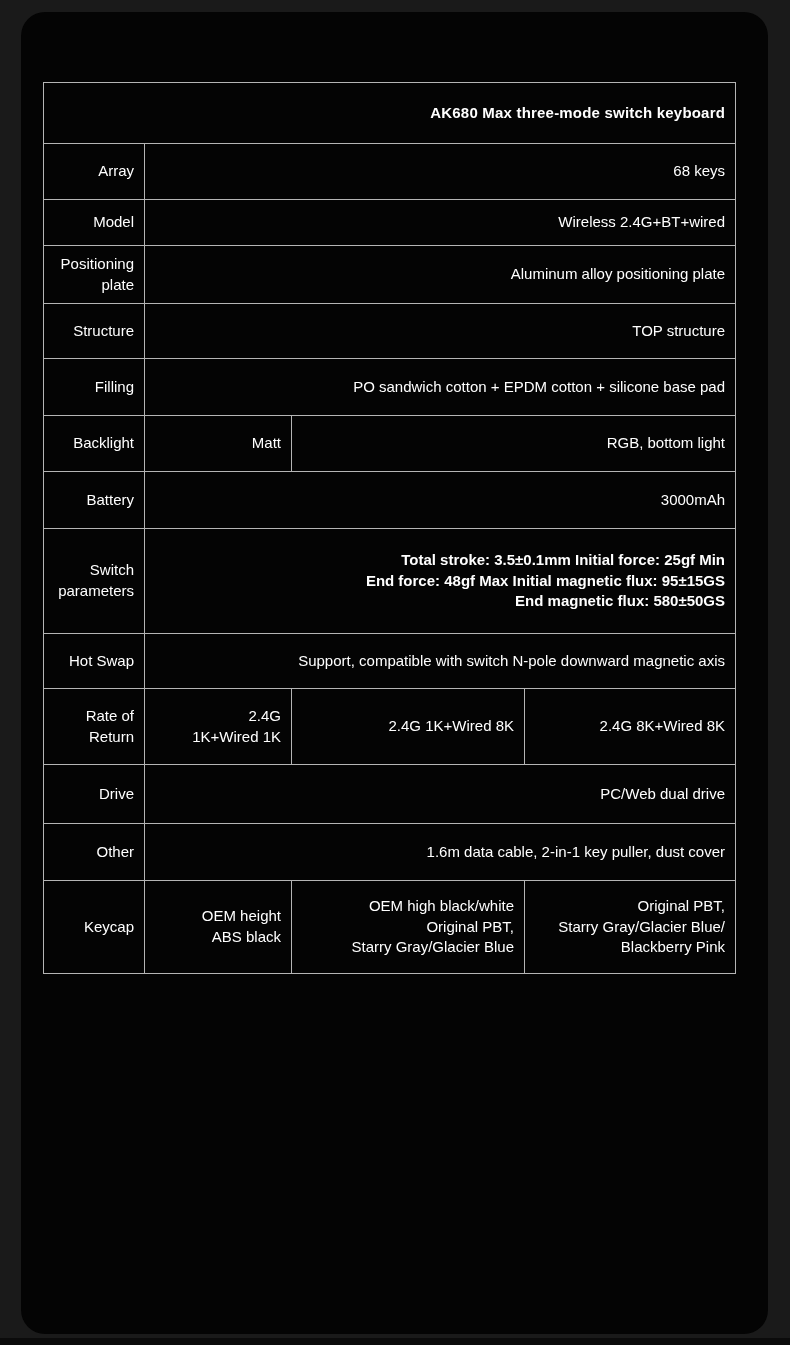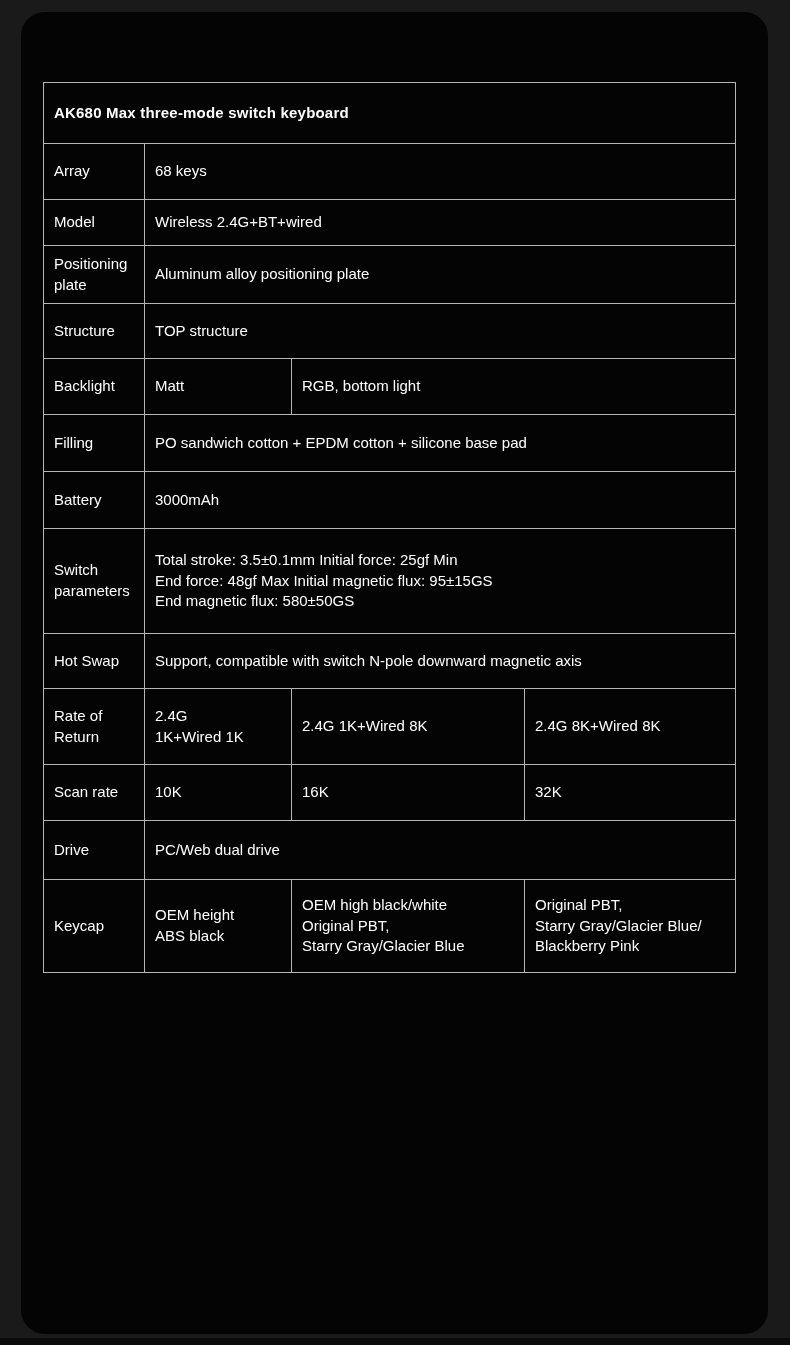--- a/index.html
+++ b/index.html
@@ -37,35 +37,36 @@
     top: 70px;
     width: 692px;
     border-collapse: collapse;
     table-layout: fixed;
   }
   table.spec-table td {
     border: 1px solid #b5b5b5;
     color: #ffffff;
     font-size: 15px;
     line-height: 1.38;
-    text-align: left;
+    text-align: right;
     vertical-align: middle;
     padding: 4px 10px;
     white-space: pre-line;
     background: transparent;
   }
   td.title-cell {
     font-size: 18px;
     font-weight: 700;
     letter-spacing: 0.2px;
   }
   td.params-cell {
     text-align: left;
     padding-left: 50px;
     line-height: 1.45;
+    font-weight: bold;
   }
 </style>
 </head>
 <body>
 
 <div class="card">
   <table class="spec-table">
     <colgroup>
       <col style="width:101px">
       <col style="width:147px">
@@ -85,28 +86,28 @@
         <td colspan="3">Wireless 2.4G+BT+wired</td>
       </tr>
       <tr style="height:58px">
         <td>Positioning plate</td>
         <td colspan="3">Aluminum alloy positioning plate</td>
       </tr>
       <tr style="height:55px">
         <td>Structure</td>
         <td colspan="3">TOP structure</td>
       </tr>
+      <tr style="height:57px">
+        <td>Filling</td>
+        <td colspan="3">PO sandwich cotton + EPDM cotton + silicone base pad</td>
+      </tr>
       <tr style="height:56px">
         <td>Backlight</td>
         <td>Matt</td>
         <td colspan="2">RGB, bottom light</td>
-      </tr>
-      <tr style="height:57px">
-        <td>Filling</td>
-        <td colspan="3">PO sandwich cotton + EPDM cotton + silicone base pad</td>
       </tr>
       <tr style="height:57px">
         <td>Battery</td>
         <td colspan="3">3000mAh</td>
       </tr>
       <tr style="height:105px">
         <td>Switch parameters</td>
         <td colspan="3" class="params-cell">Total stroke: 3.5±0.1mm Initial force: 25gf Min
 End force: 48gf Max Initial magnetic flux: 95±15GS
 End magnetic flux: 580±50GS</td>
@@ -115,29 +116,27 @@
         <td>Hot Swap</td>
         <td colspan="3">Support, compatible with switch N-pole downward magnetic axis</td>
       </tr>
       <tr style="height:76px">
         <td>Rate of Return</td>
         <td>2.4G
 1K+Wired 1K</td>
         <td>2.4G 1K+Wired 8K</td>
         <td>2.4G 8K+Wired 8K</td>
       </tr>
-      <tr style="height:56px">
-        <td>Scan rate</td>
-        <td>10K</td>
-        <td>16K</td>
-        <td>32K</td>
-      </tr>
       <tr style="height:59px">
         <td>Drive</td>
         <td colspan="3">PC/Web dual drive</td>
+      </tr>
+      <tr style="height:57px">
+        <td>Other</td>
+        <td colspan="3">1.6m data cable, 2-in-1 key puller, dust cover</td>
       </tr>
       <tr style="height:93px">
         <td>Keycap</td>
         <td>OEM height
 ABS black</td>
         <td>OEM high black/white
 Original PBT,
 Starry Gray/Glacier Blue</td>
         <td>Original PBT,
 Starry Gray/Glacier Blue/

